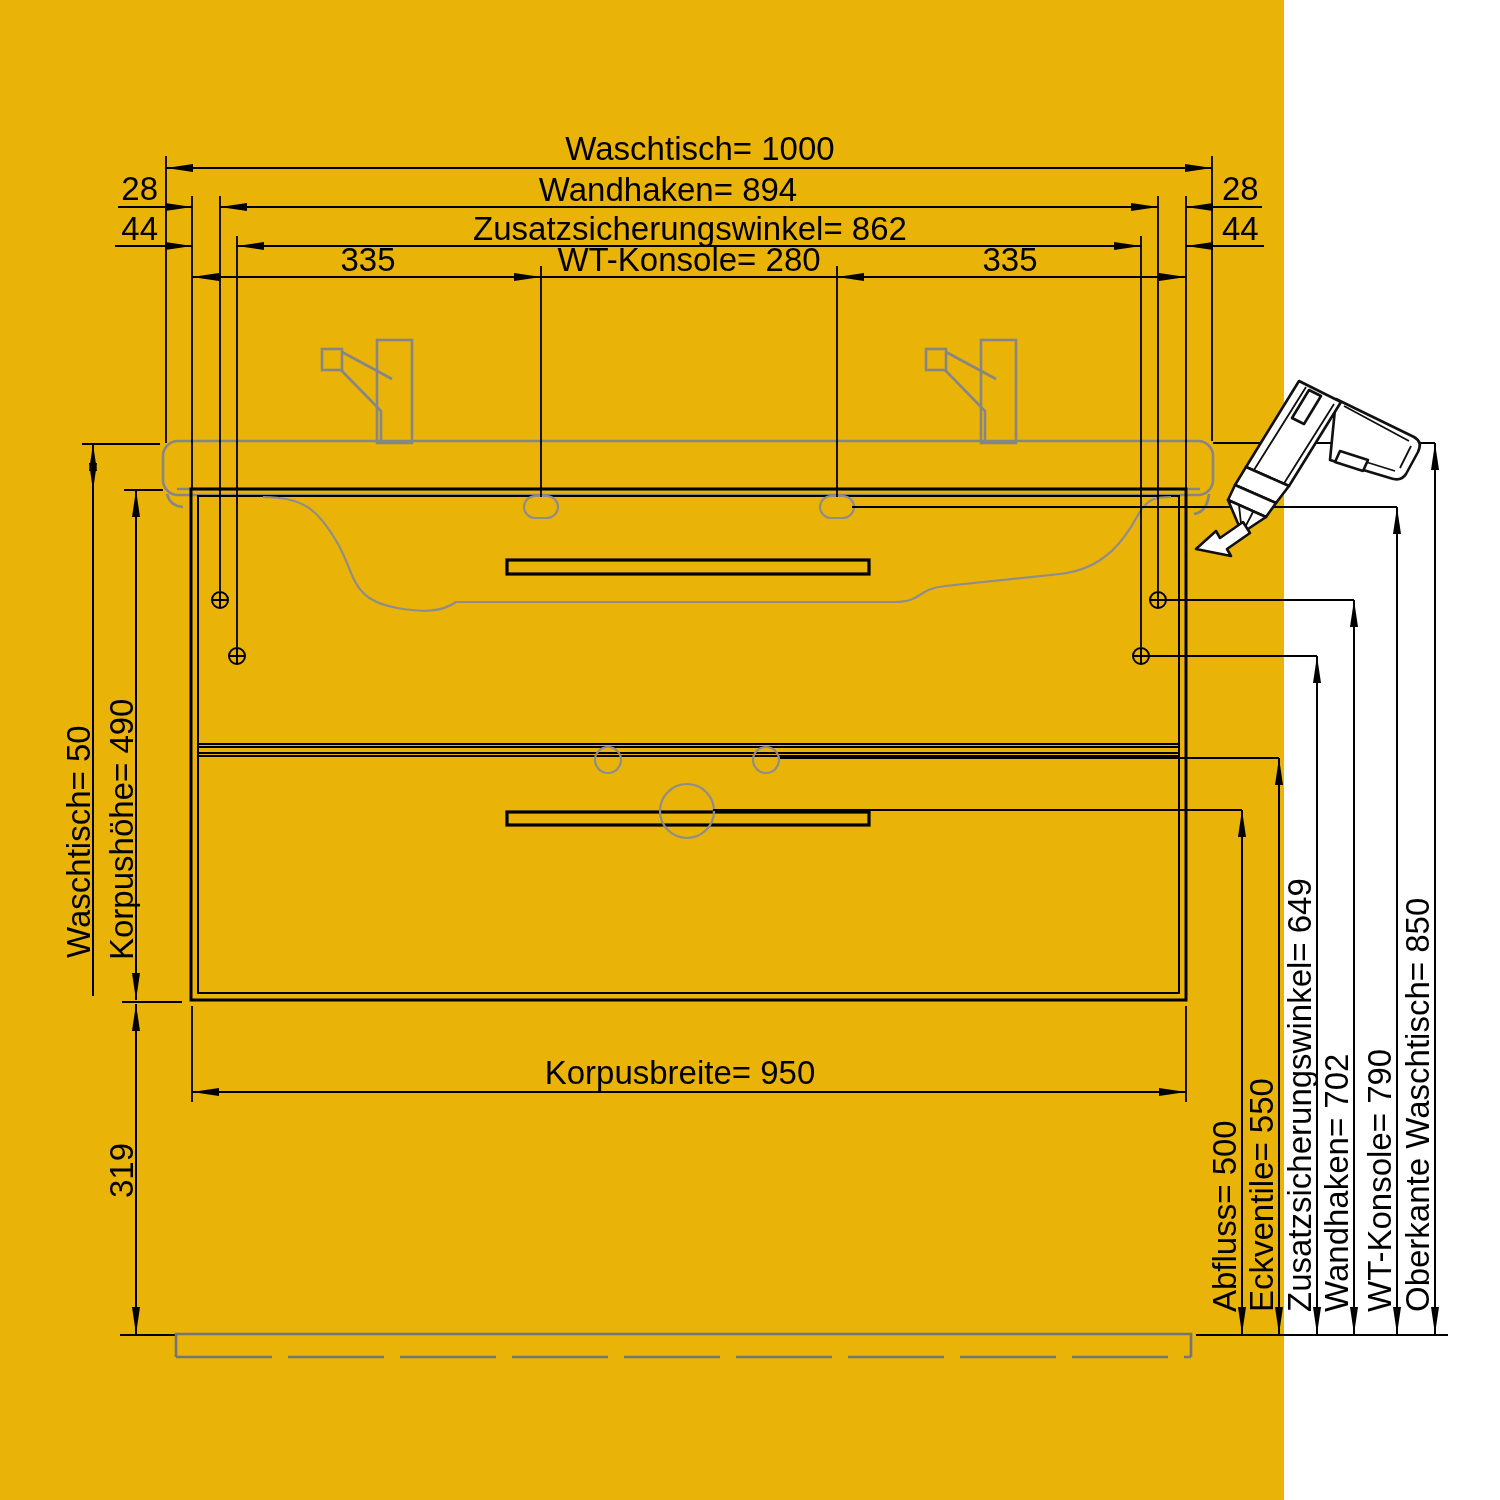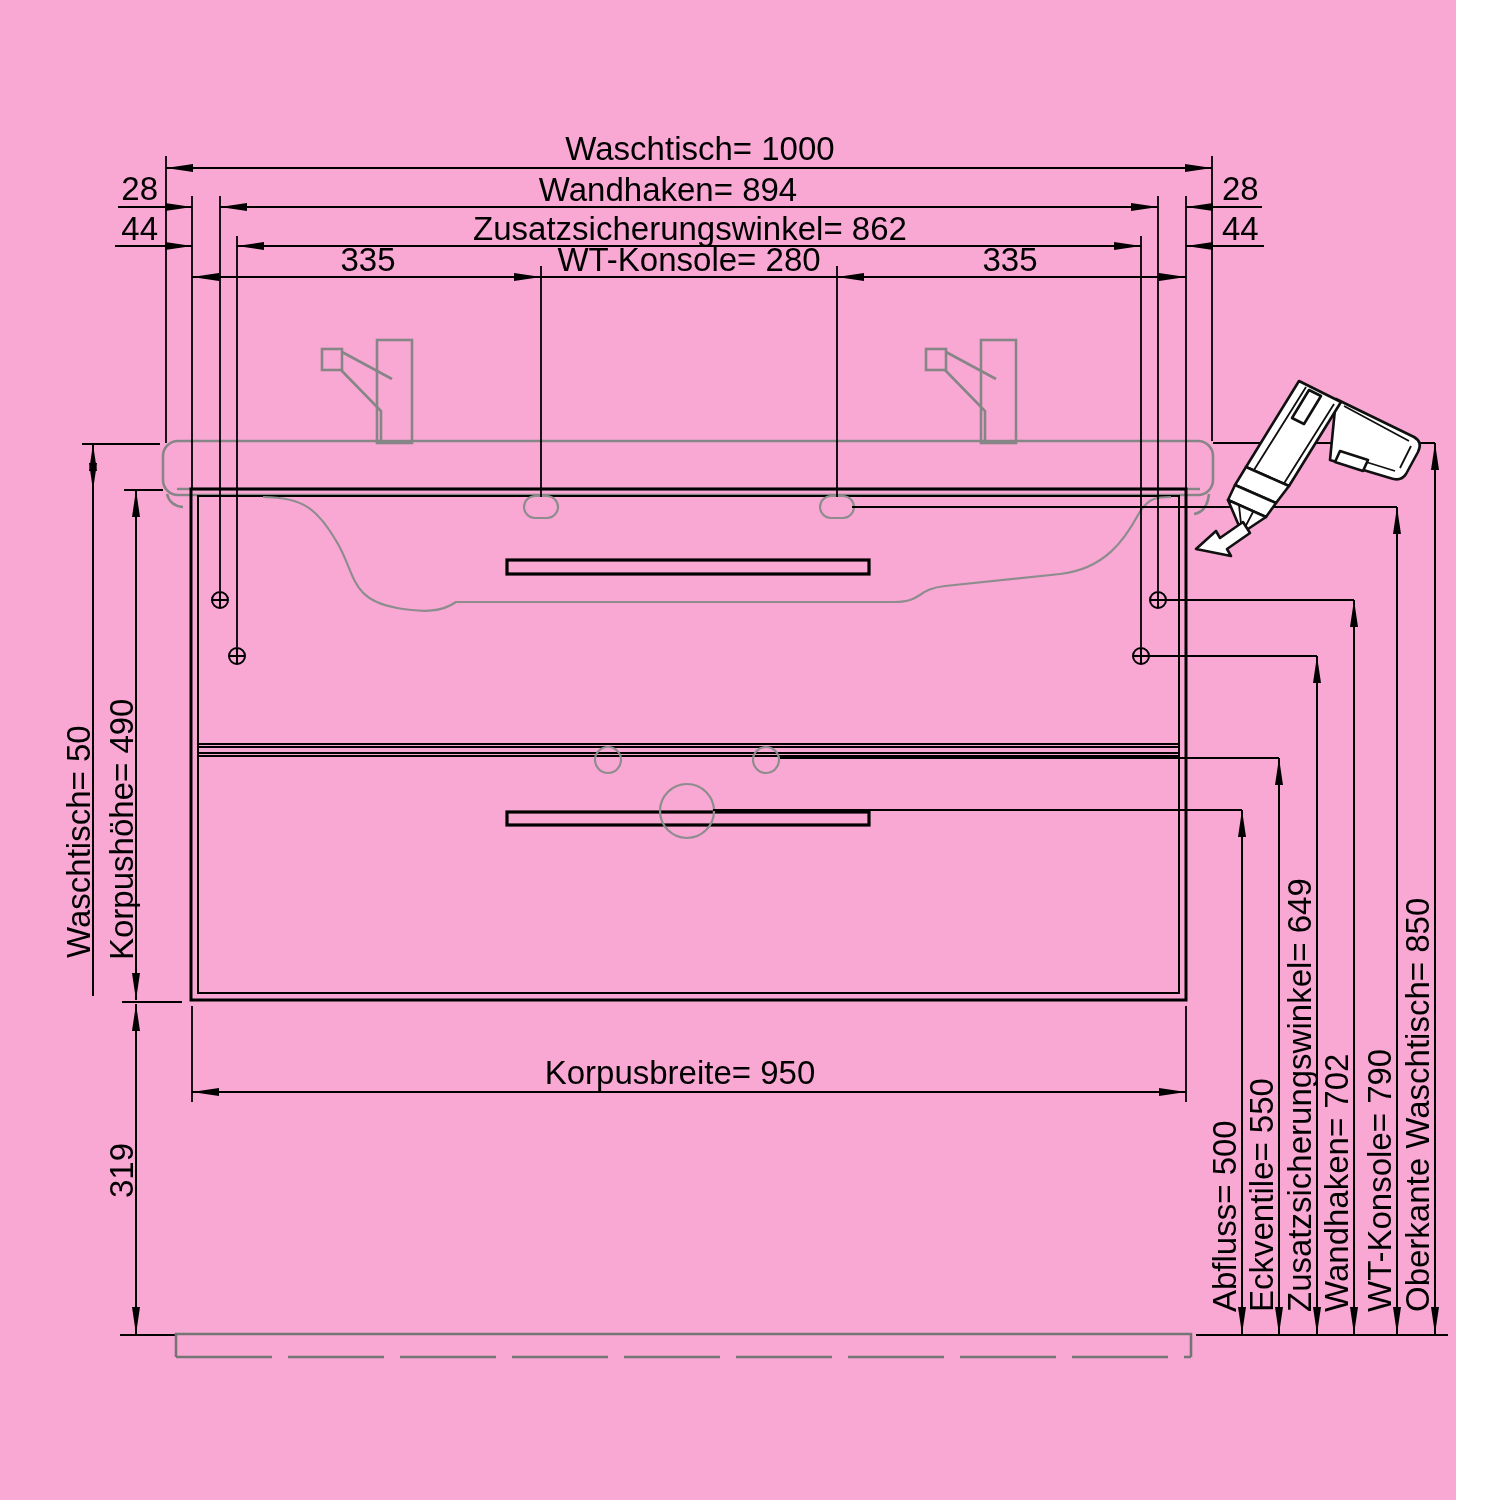--- a/index.html
+++ b/index.html
@@ -1,16 +1,16 @@
 <!DOCTYPE html>
 <html><head>
 <meta charset="utf-8">
 <style>
   html,body{margin:0;padding:0;background:#fff;}
-  .stage{width:1456px;height:1500px;position:relative;background:#f9a8d4;}
+  .stage{width:1284px;height:1500px;position:relative;background:#eab308;}
   svg{display:block}
   text{font-family:"Liberation Sans","DejaVu Sans",sans-serif;font-size:33px;fill:#000;}
   .dim  {stroke:#000;stroke-width:2;fill:none;}
   .ext  {stroke:#000;stroke-width:1.8;fill:none;}
   .cab  {stroke:#000;stroke-width:3;fill:none;}
   .cabi {stroke:#000;stroke-width:2;fill:none;}
   .slot {stroke:#000;stroke-width:3.2;fill:none;}
   .gry  {stroke:#868686;stroke-width:2.6;fill:none;}
   .gry2 {stroke:#8d8d8d;stroke-width:2.2;fill:none;}
   .floor{stroke:#757575;stroke-width:2.6;fill:none;}

